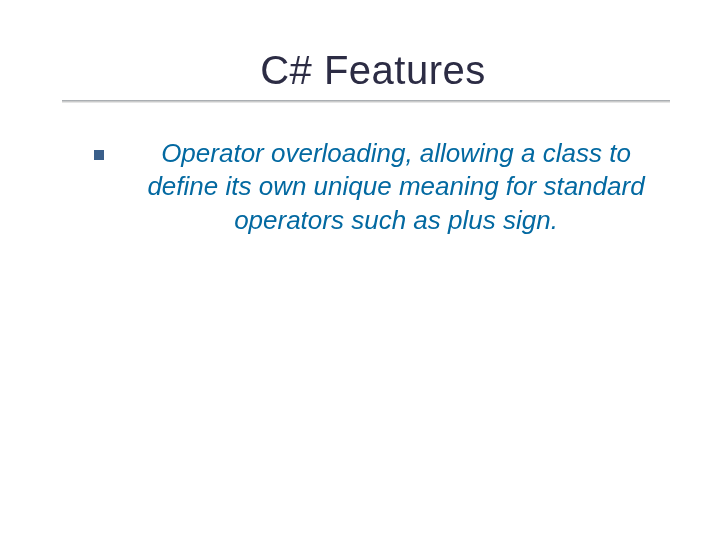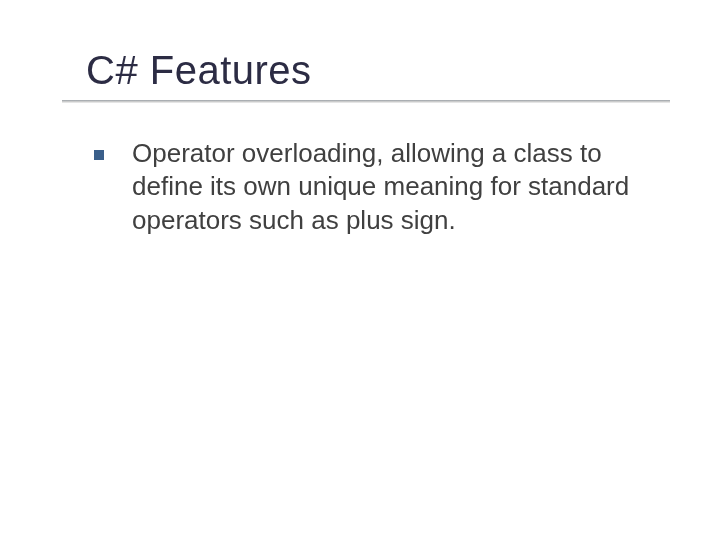--- a/index.html
+++ b/index.html
@@ -1,15 +1,15 @@
 <!DOCTYPE html>
 <html><head>
 <meta charset="utf-8">
 <style>
-  * { margin: 0; padding: 0; box-sizing: border-box; }
+  * { margin: 0; padding: 0; box-sizing: border-box; text-align: center; }
   html, body { width: 720px; height: 540px; }
   body {
     background: #ffffff;
     font-family: Verdana, Geneva, sans-serif;
     position: relative;
     overflow: hidden;
   }
   .slide {
     width: 720px;
     height: 540px;
@@ -37,23 +37,24 @@
   }
   .bullets {
     list-style: none;
     padding-left: 8px;
   }
   .bullets li {
     position: relative;
     padding-left: 38px;
     font-size: 26px;
     line-height: 1.28;
-    color: #404040;
+    color: #0369a1;
     margin-bottom: 4px;
     font-weight: 400;
+    font-style: italic;
   }
   .bullets li .sq {
     position: absolute;
     left: 0;
     top: 13px;
     width: 10px;
     height: 10px;
     background: #3a5f8a;
   }
 </style>

